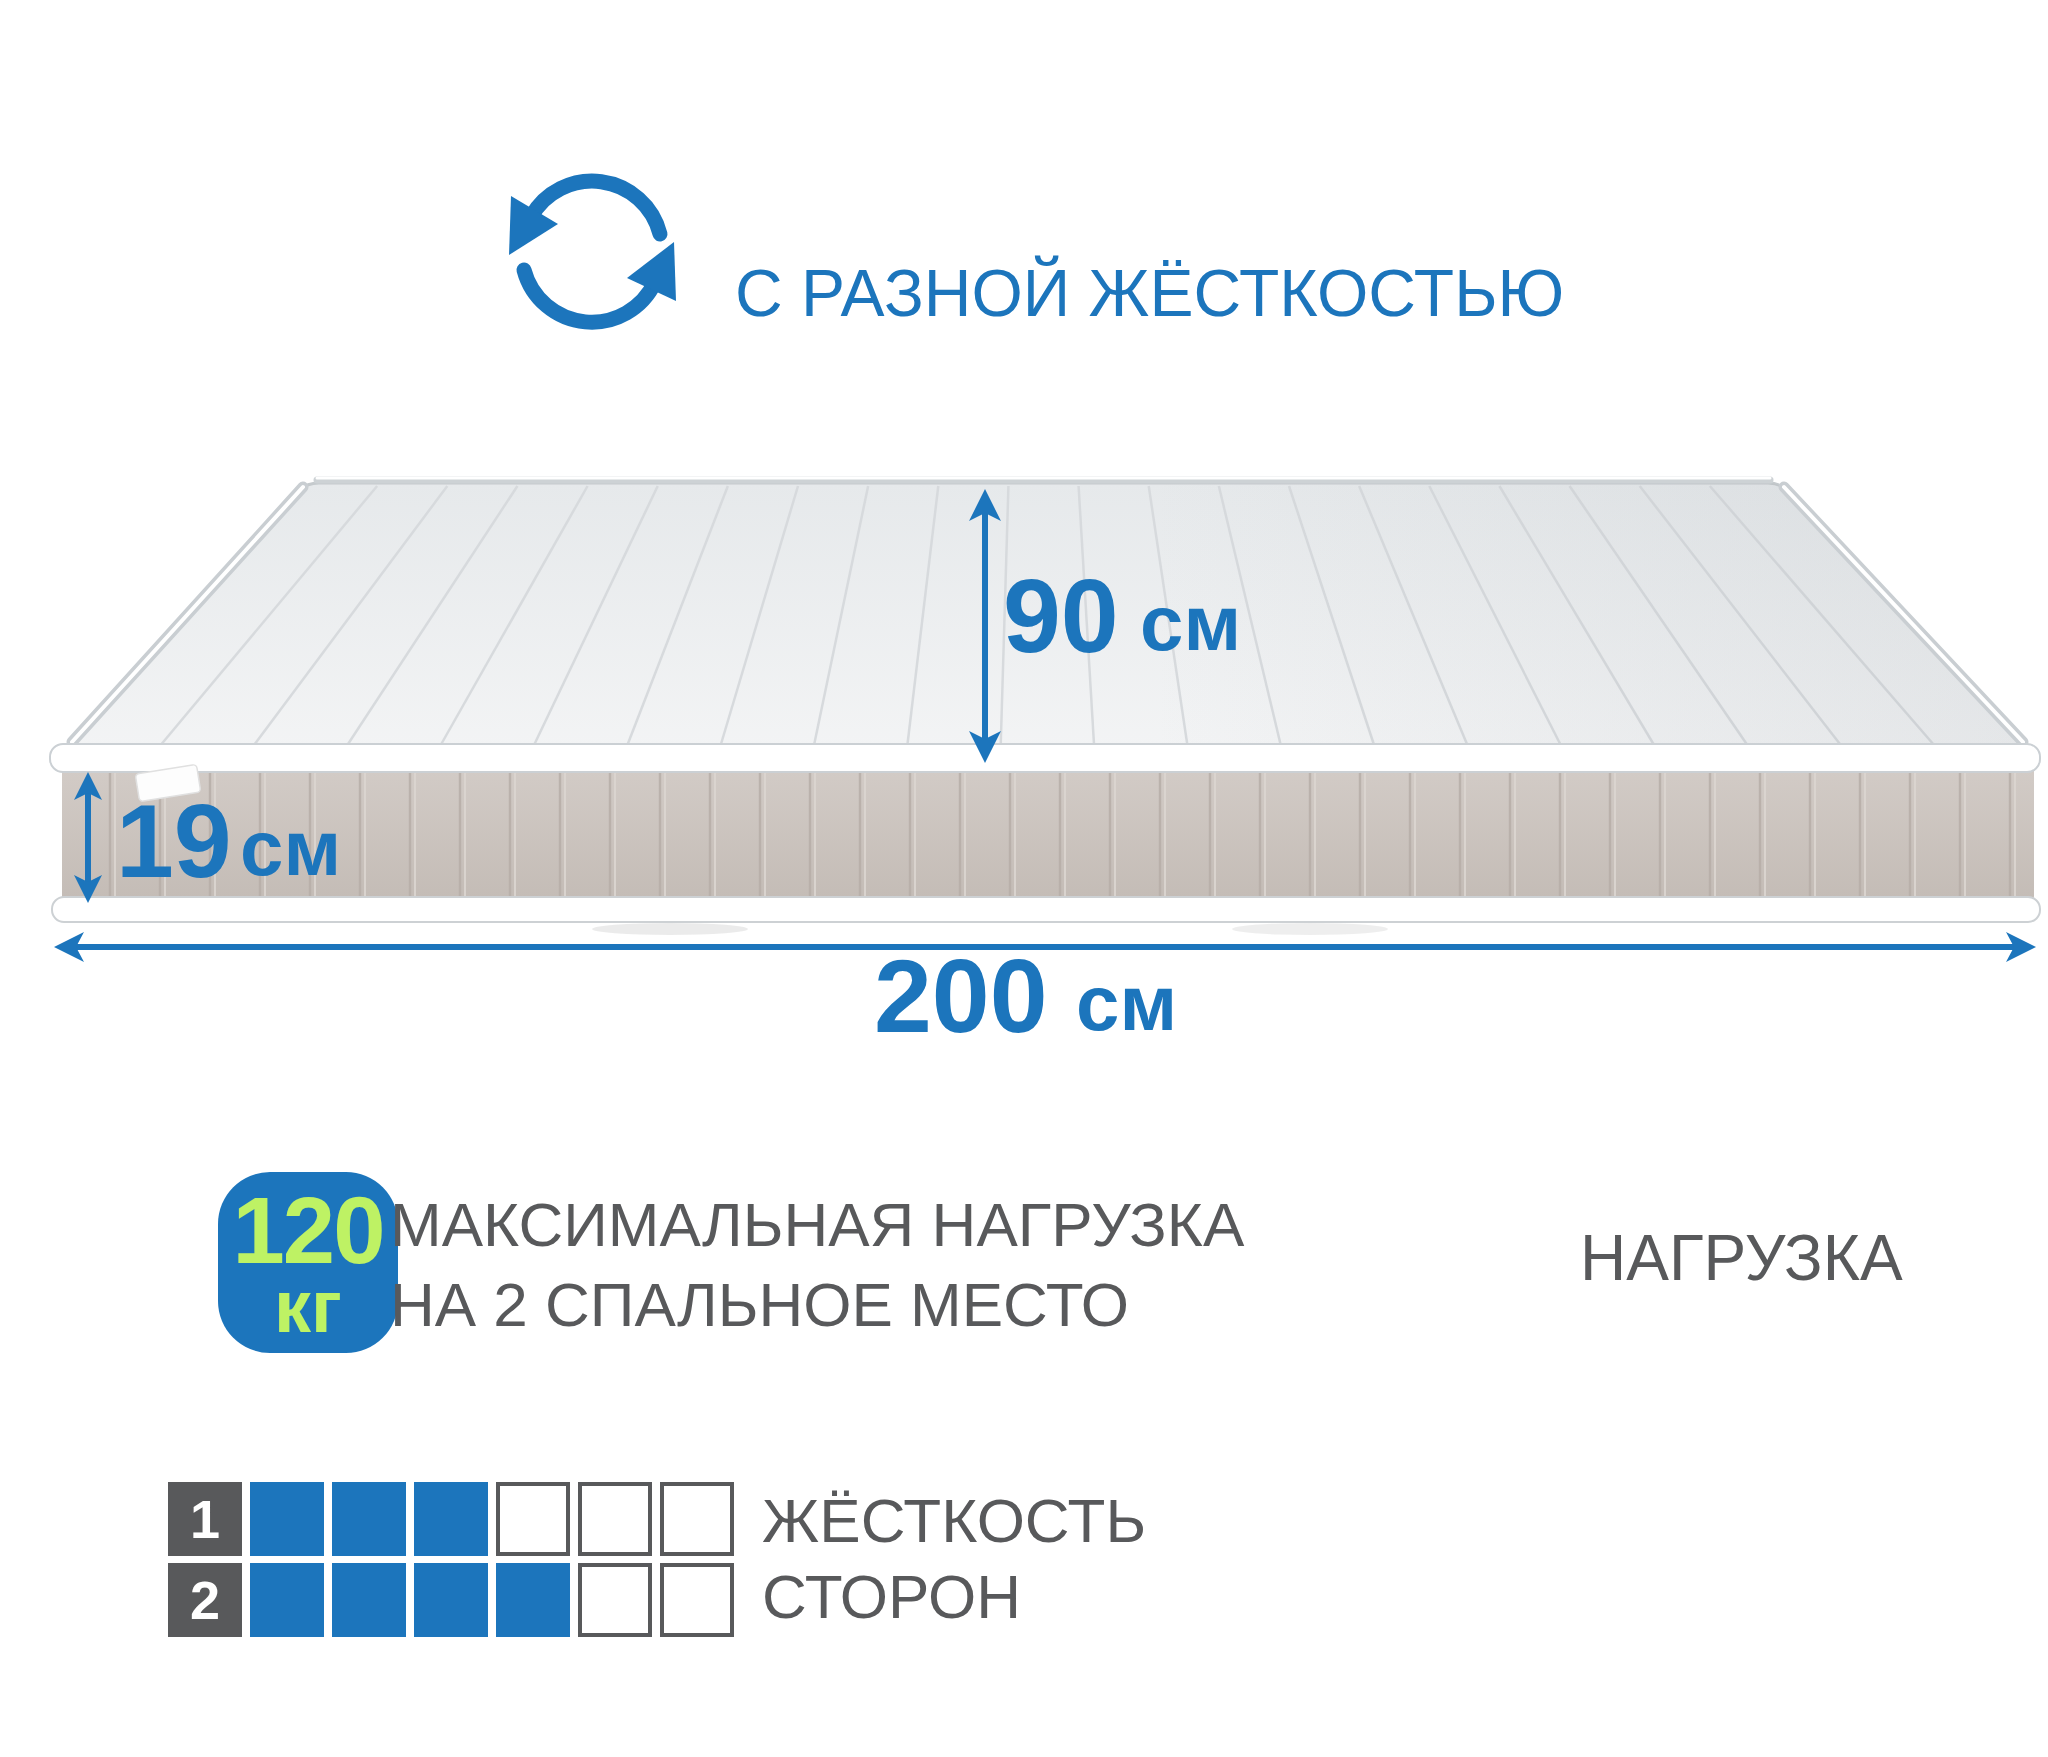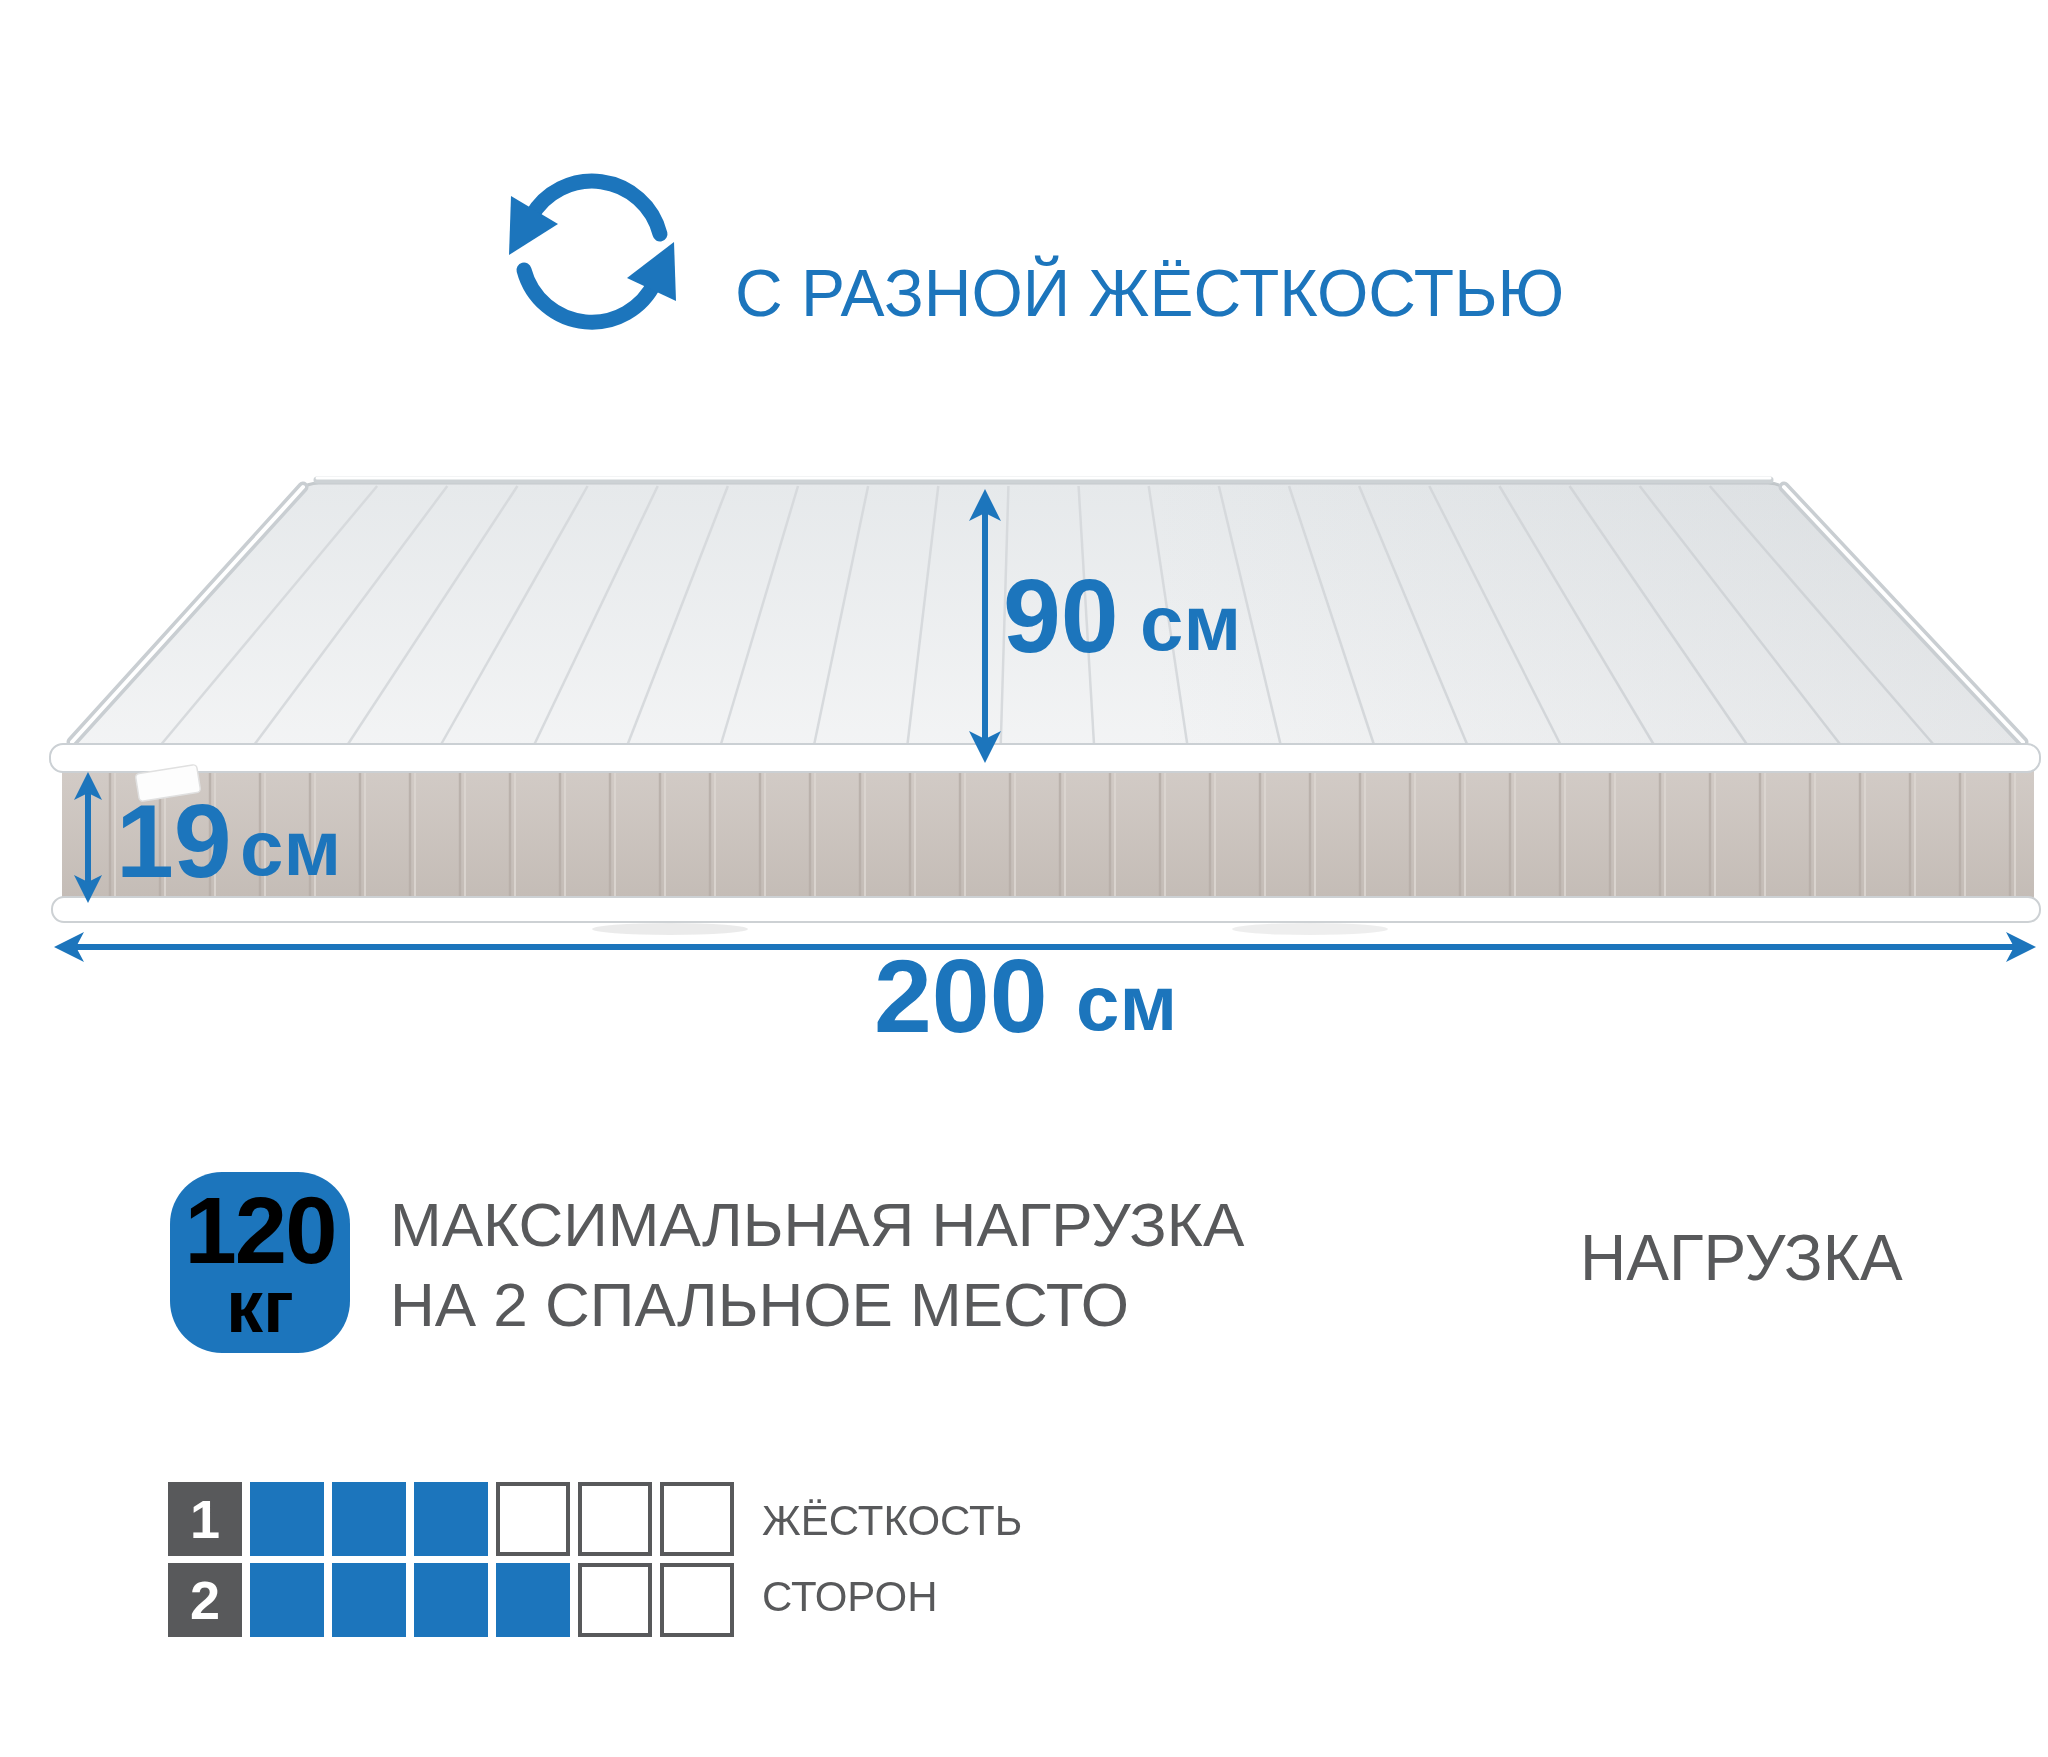--- a/index.html
+++ b/index.html
@@ -12,34 +12,34 @@
     font-size:76px;font-weight:bold;line-height:76px;white-space:nowrap;
   }
   .page-subtitle{
     position:absolute;left:735px;top:260px;
     font-size:66px;font-weight:400;line-height:66px;white-space:nowrap;
   }
   .illustration{position:absolute;left:0;top:0;}
   .dim-text{font-family:"Liberation Sans",sans-serif;font-weight:bold;}
   .badge{
     position:absolute;width:180px;height:181px;border-radius:52px;
-    color:#000000;display:flex;flex-direction:column;align-items:center;justify-content:center;
+    color:#bef264;display:flex;flex-direction:column;align-items:center;justify-content:center;margin-left:48px;
   }
   .badge-value{font-size:94px;font-weight:bold;line-height:0.95;letter-spacing:-2px;}
   .badge-unit{font-size:74px;font-weight:bold;line-height:0.85;}
   .badge-label{position:absolute;font-size:62px;line-height:80px;white-space:nowrap;}
   .badge-label.single{font-size:64px;line-height:74px;}
   .firmness-chart{position:absolute;left:168px;top:1482px;}
   .chart-row{display:flex;margin-bottom:7px;}
   .num-box{
     width:74px;height:74px;display:flex;align-items:center;justify-content:center;
     font-size:54px;font-weight:bold;color:#fff;flex:0 0 auto;
   }
   .cell{width:74px;height:74px;margin-left:8px;box-sizing:border-box;flex:0 0 auto;}
-  .firmness-label{position:absolute;left:762px;top:1483px;font-size:42px;line-height:76px;white-space:nowrap;}
+  .firmness-label{position:absolute;left:762px;top:1483px;font-size:62px;line-height:76px;white-space:nowrap;}
 </style>
 </head>
 <body>
 
 <div class="page">
 
   <svg class="illustration" width="2048" height="1757" viewBox="0 0 2048 1757">
     <defs>
       <linearGradient id="topGrad" gradientUnits="userSpaceOnUse" x1="0" y1="483" x2="0" y2="757">
         <stop offset="0" stop-color="#E6E9EB"></stop>

